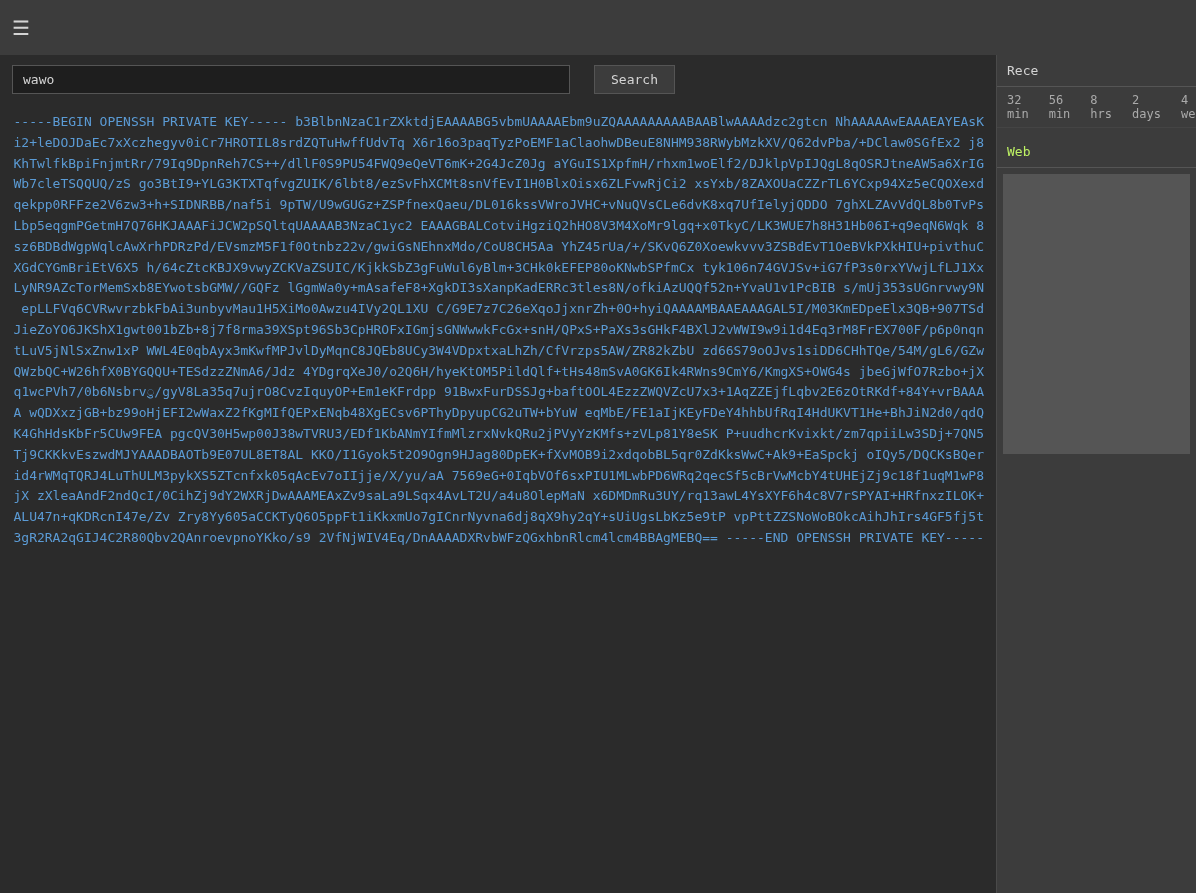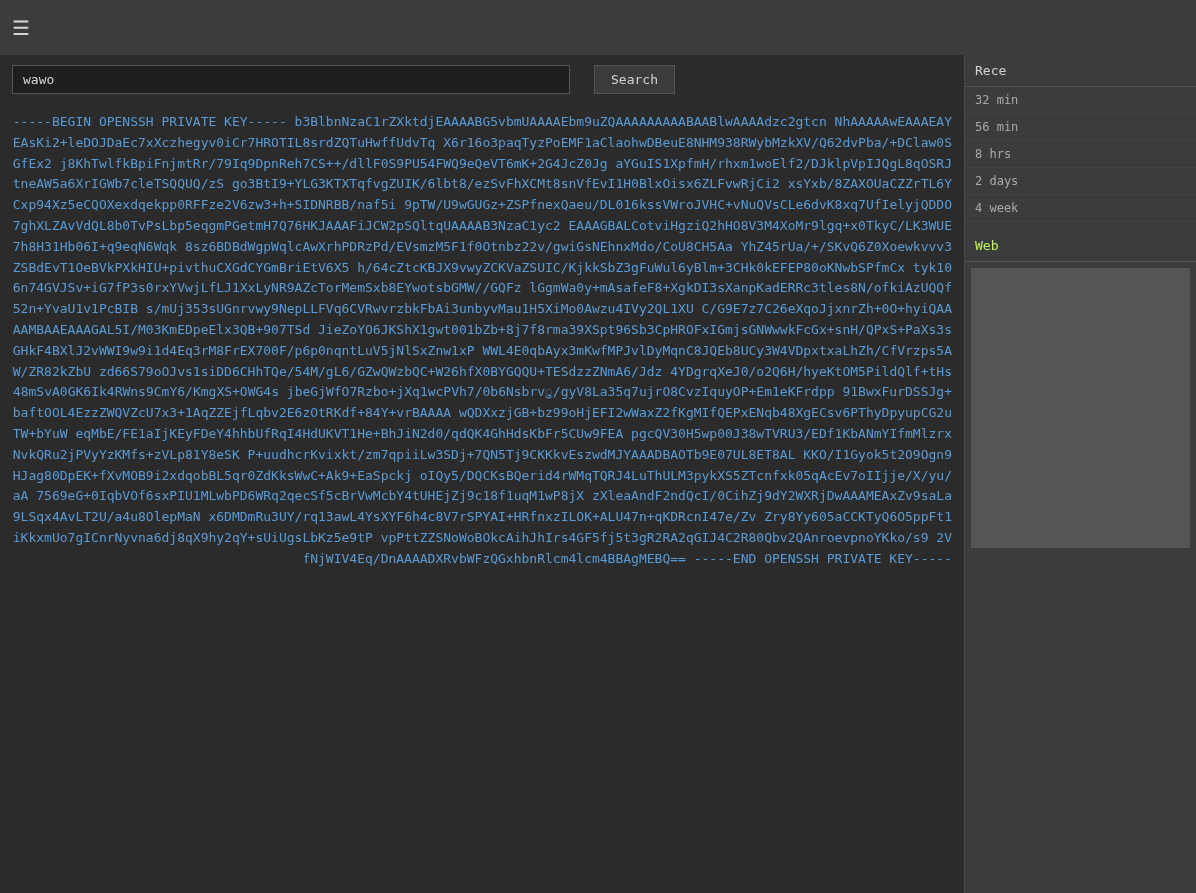--- a/index.html
+++ b/index.html
@@ -90,38 +90,37 @@
       overflow-y: auto;
       padding: 8px 12px;
       line-height: 1.6;
       word-break: break-all;
       color: #5b9bd5;
       text-align: right;
     }
 
     
     .right-panel {
-      width: 232px;
+      width: 200px;
       background-color: #3c3c3c;
       display: flex;
       flex-direction: column;
       flex-shrink: 0;
       border-left: 1px solid #4a4a4a;
     }
 
     .right-panel-header {
       padding: 8px 10px;
       font-size: 13px;
       color: #d4d4d4;
       border-bottom: 1px solid #555;
     }
 
     .time-entries {
       display: flex;
-      flex-direction: column;
     }
 
     .time-entry {
       padding: 6px 10px;
       font-size: 12px;
       color: #aaa;
       border-bottom: 1px solid #444;
       cursor: pointer;
     }
 

